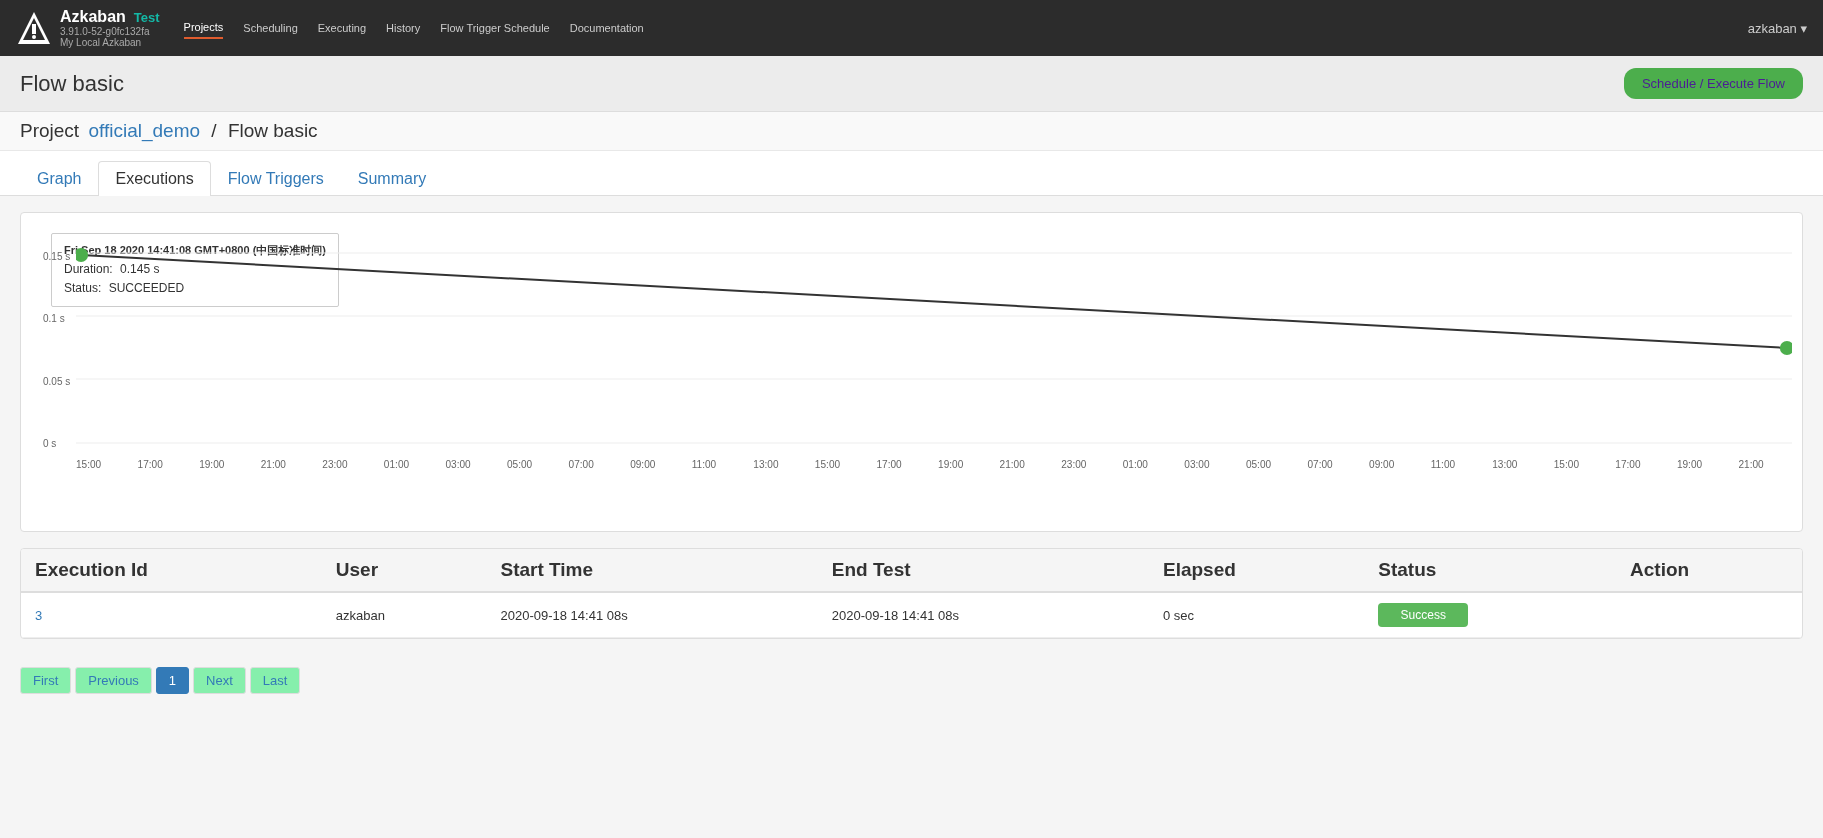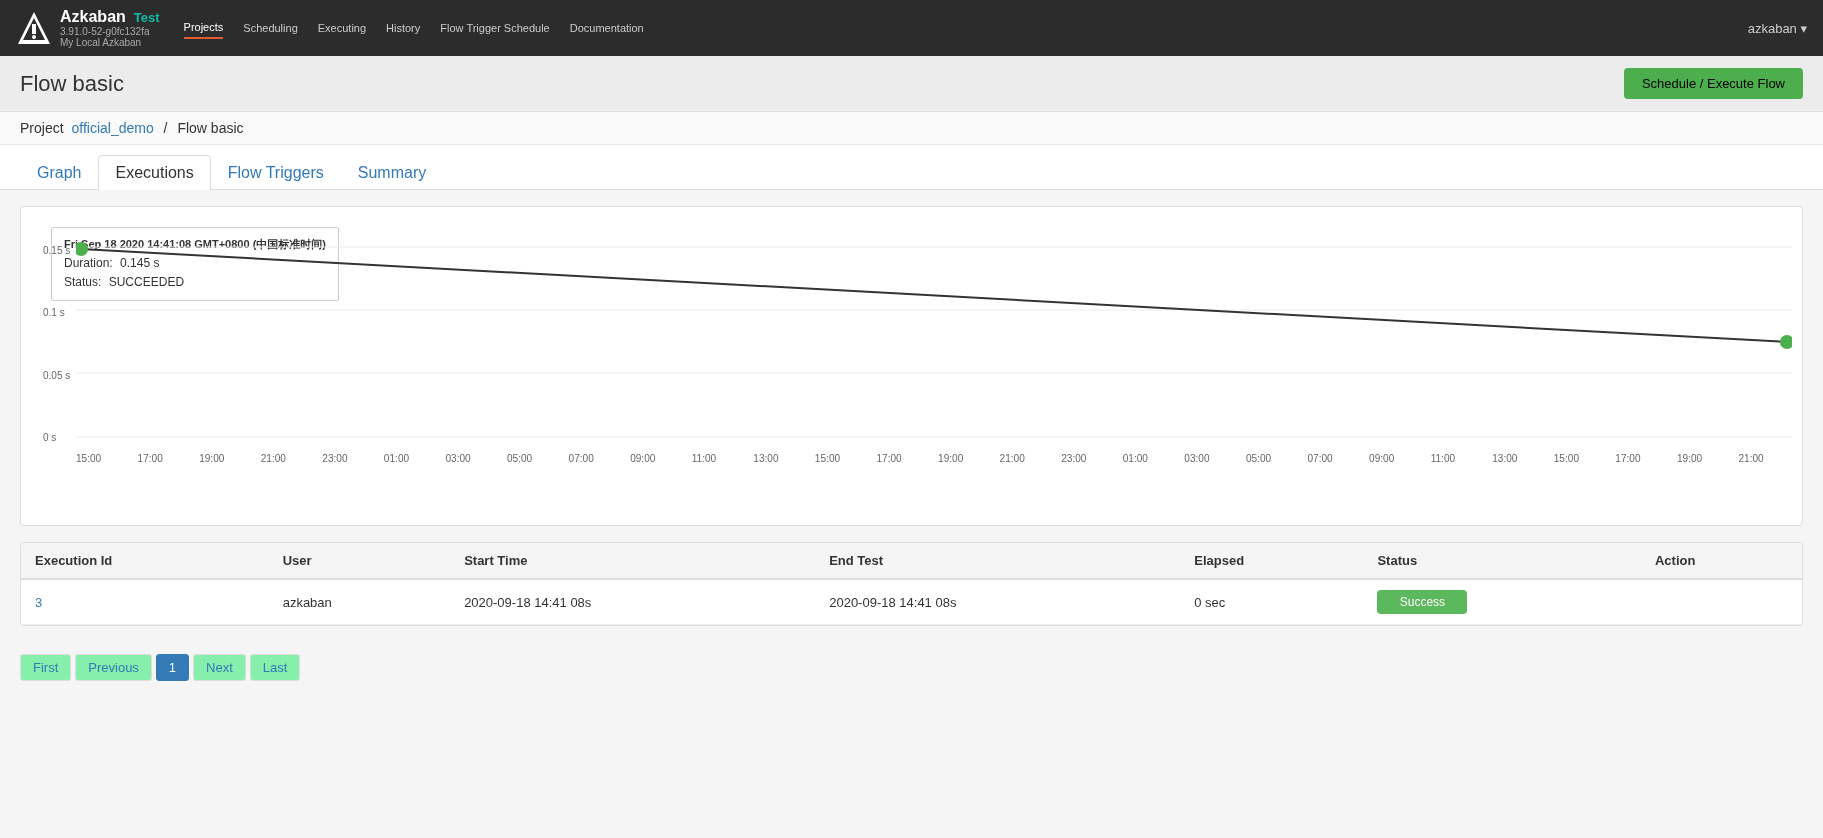--- a/index.html
+++ b/index.html
@@ -34,34 +34,34 @@
       background: #ececec;
       padding: 12px 20px;
       display: flex;
       align-items: center;
       justify-content: space-between;
       border-bottom: 1px solid #ddd;
     }
     .page-title { font-size: 22px; font-weight: normal; color: #333; }
     .btn-schedule {
       background: #4cae4c;
-      color: #000000;
+      color: #4c1d95;
       border: none;
       padding: 8px 18px;
       font-size: 13px;
-      border-radius: 4px;
+      border-radius: 12px;
       cursor: pointer;
     }
 
     
     .breadcrumb {
       padding: 8px 20px;
       background: #f9f9f9;
       border-bottom: 1px solid #e8e8e8;
-      font-size: 14px;
+      font-size: 19px;
     }
     .breadcrumb a { color: #337ab7; text-decoration: none; }
 
     
     .tabs {
       display: flex;
       gap: 0;
       padding: 10px 20px 0;
       background: #fff;
       border-bottom: 1px solid #ddd;
@@ -130,21 +130,21 @@
       border-collapse: collapse;
     }
     thead tr {
       background: #f5f5f5;
       border-bottom: 2px solid #ddd;
     }
     thead th {
       padding: 10px 14px;
       text-align: left;
       font-weight: bold;
-      font-size: 13px;
+      font-size: 19px;
       color: #333;
     }
     tbody tr {
       border-bottom: 1px solid #eee;
     }
     tbody td {
       padding: 10px 14px;
       font-size: 13px;
     }
     .link { color: #337ab7; text-decoration: none; cursor: pointer; }

